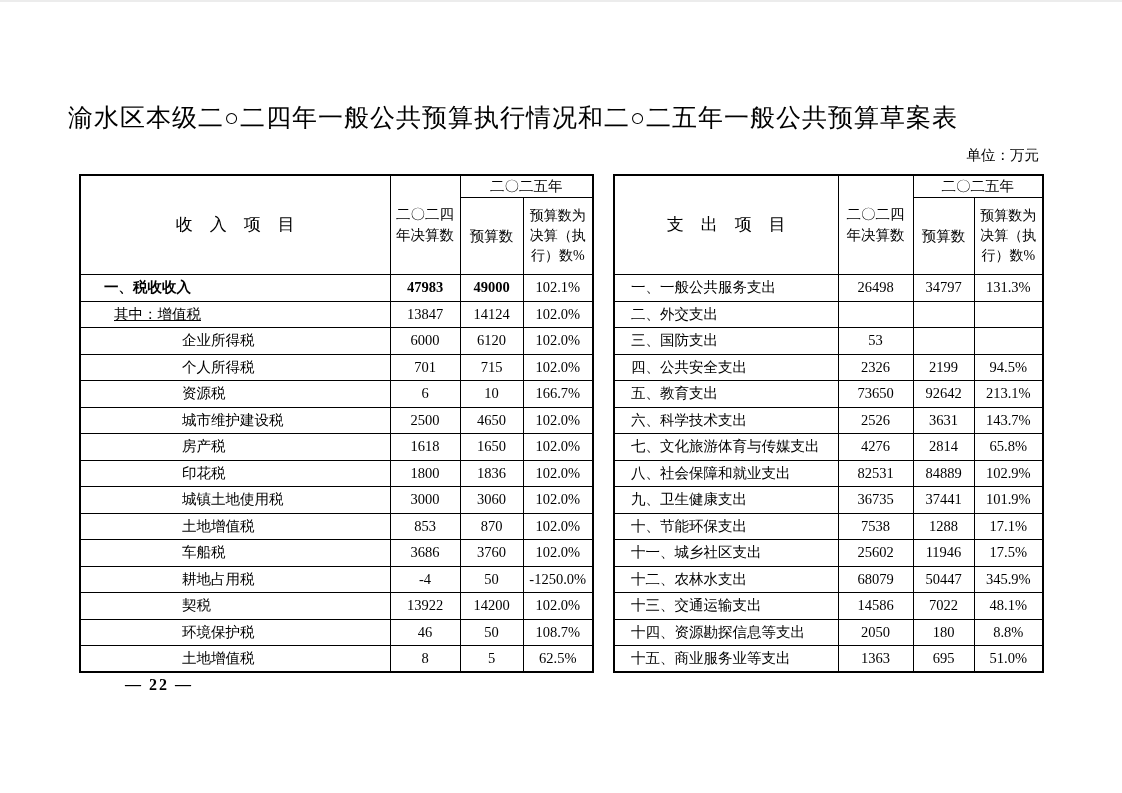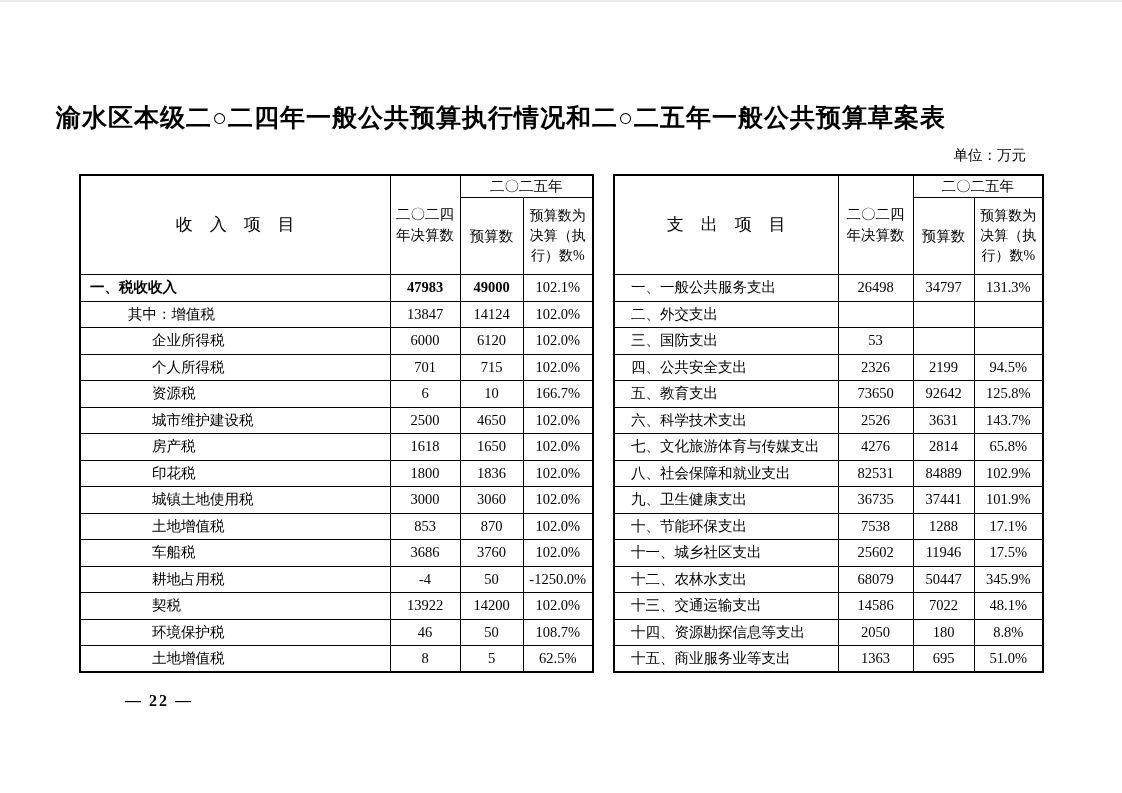--- a/index.html
+++ b/index.html
@@ -3,26 +3,26 @@
 <meta charset="utf-8">
 <style>
   * { margin:0; padding:0; box-sizing:border-box; }
   html,body { background:#ffffff; }
   body {
     width:1122px; height:793px; position:relative; overflow:hidden;
     font-family:"Liberation Serif","DejaVu Serif",serif; color:#000;
     border-top:2px solid #ececec;
   }
   .page-title {
-    position:absolute; top:99px; left:0; width:1002px;
+    position:absolute; top:99px; left:12px; width:1002px;
     text-align:center; font-family:"Liberation Sans","DejaVu Sans",sans-serif;
-    font-weight:bold; font-size:25px; letter-spacing:1px; color:#000;
+    font-weight:normal; font-size:25px; letter-spacing:1px; color:#000;
   }
   .unit-label {
-    position:absolute; top:144px; right:96px;
+    position:absolute; top:144px; right:83px;
     font-size:14.5px; color:#000;
   }
   table.budget {
     position:absolute; top:172px;
     border-collapse:collapse; table-layout:fixed;
     border:2px solid #000;
     font-size:14.5px; color:#000;
   }
   #income-table { left:79px; width:513px; }
   #expense-table { left:613px; width:429px; }
@@ -34,27 +34,27 @@
     font-weight:normal; text-align:center; white-space:pre-line;
     line-height:1.45;
   }
   thead tr.span-row th { height:21px; }
   thead tr.sub-row th { height:77px; }
   th.item-head { font-size:17px; }
   th.pct-head { font-size:14px;margin-left:28px; }
   tbody td { height:26.5px; }
   tbody td.item { text-align:left; white-space:nowrap; }
   tbody td.num { text-align:center; }
-  tbody td.indent0 { padding-left:9px; }
-  tbody td.indent1 { padding-left:47px; }
-  tbody td.indent2 { padding-left:71px; }
+  tbody td.indent0 { padding-left:23px; }
+  tbody td.indent1 { padding-left:33px;text-decoration:underline; }
+  tbody td.indent2 { padding-left:101px; }
   #expense-table tbody td.indent0 { padding-left:16px; }
   tbody td.bold { font-weight:bold; }
   .page-number {
-    position:absolute; left:125px; top:690px;
+    position:absolute; left:125px; top:674px;
     font-size:16px; font-weight:bold; letter-spacing:2px;
   }
 </style>
 </head>
 <body>
 
 <div class="page-title">渝水区本级二○二四年一般公共预算执行情况和二○二五年一般公共预算草案表</div>
 <div class="unit-label">单位：万元</div>
 
 <table class="budget" id="income-table">
@@ -215,21 +215,21 @@
       <tr>
         <td class="item indent0">四、公共安全支出</td>
         <td class="num">2326</td>
         <td class="num">2199</td>
         <td class="num">94.5%</td>
       </tr>
       <tr>
         <td class="item indent0">五、教育支出</td>
         <td class="num">73650</td>
         <td class="num">92642</td>
-        <td class="num">125.8%</td>
+        <td class="num">213.1%</td>
       </tr>
       <tr>
         <td class="item indent0">六、科学技术支出</td>
         <td class="num">2526</td>
         <td class="num">3631</td>
         <td class="num">143.7%</td>
       </tr>
       <tr>
         <td class="item indent0">七、文化旅游体育与传媒支出</td>
         <td class="num">4276</td>

